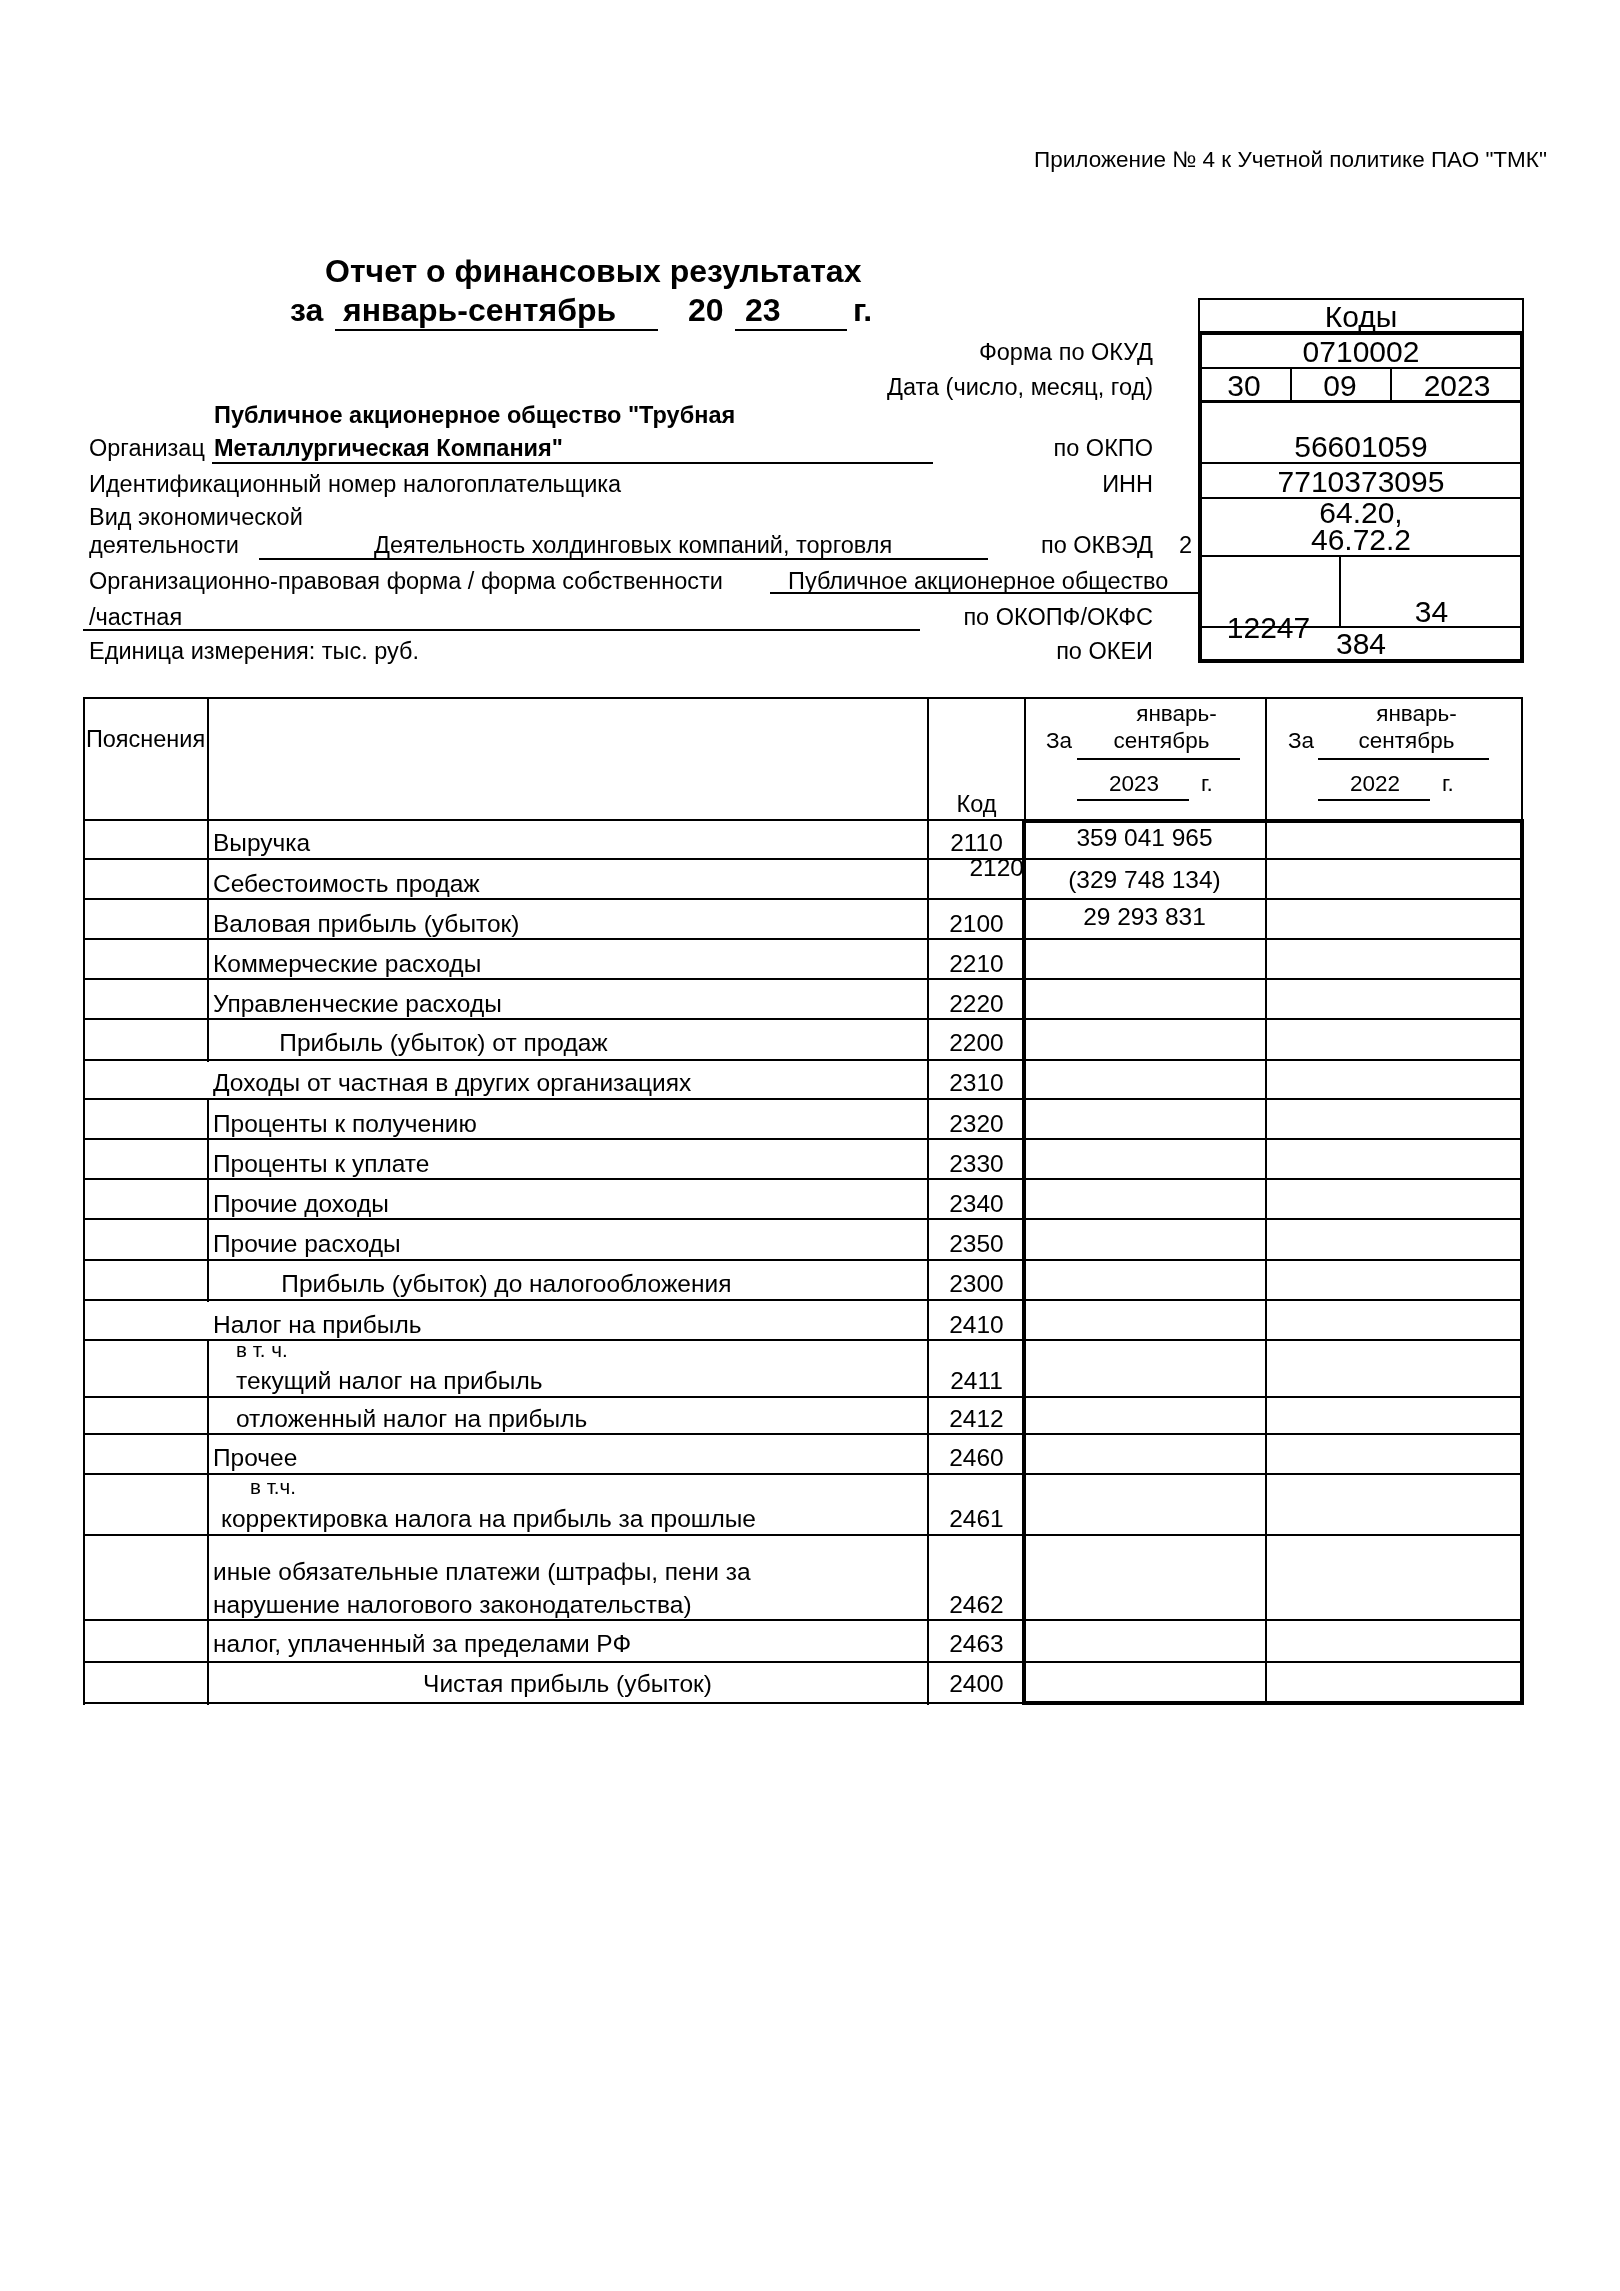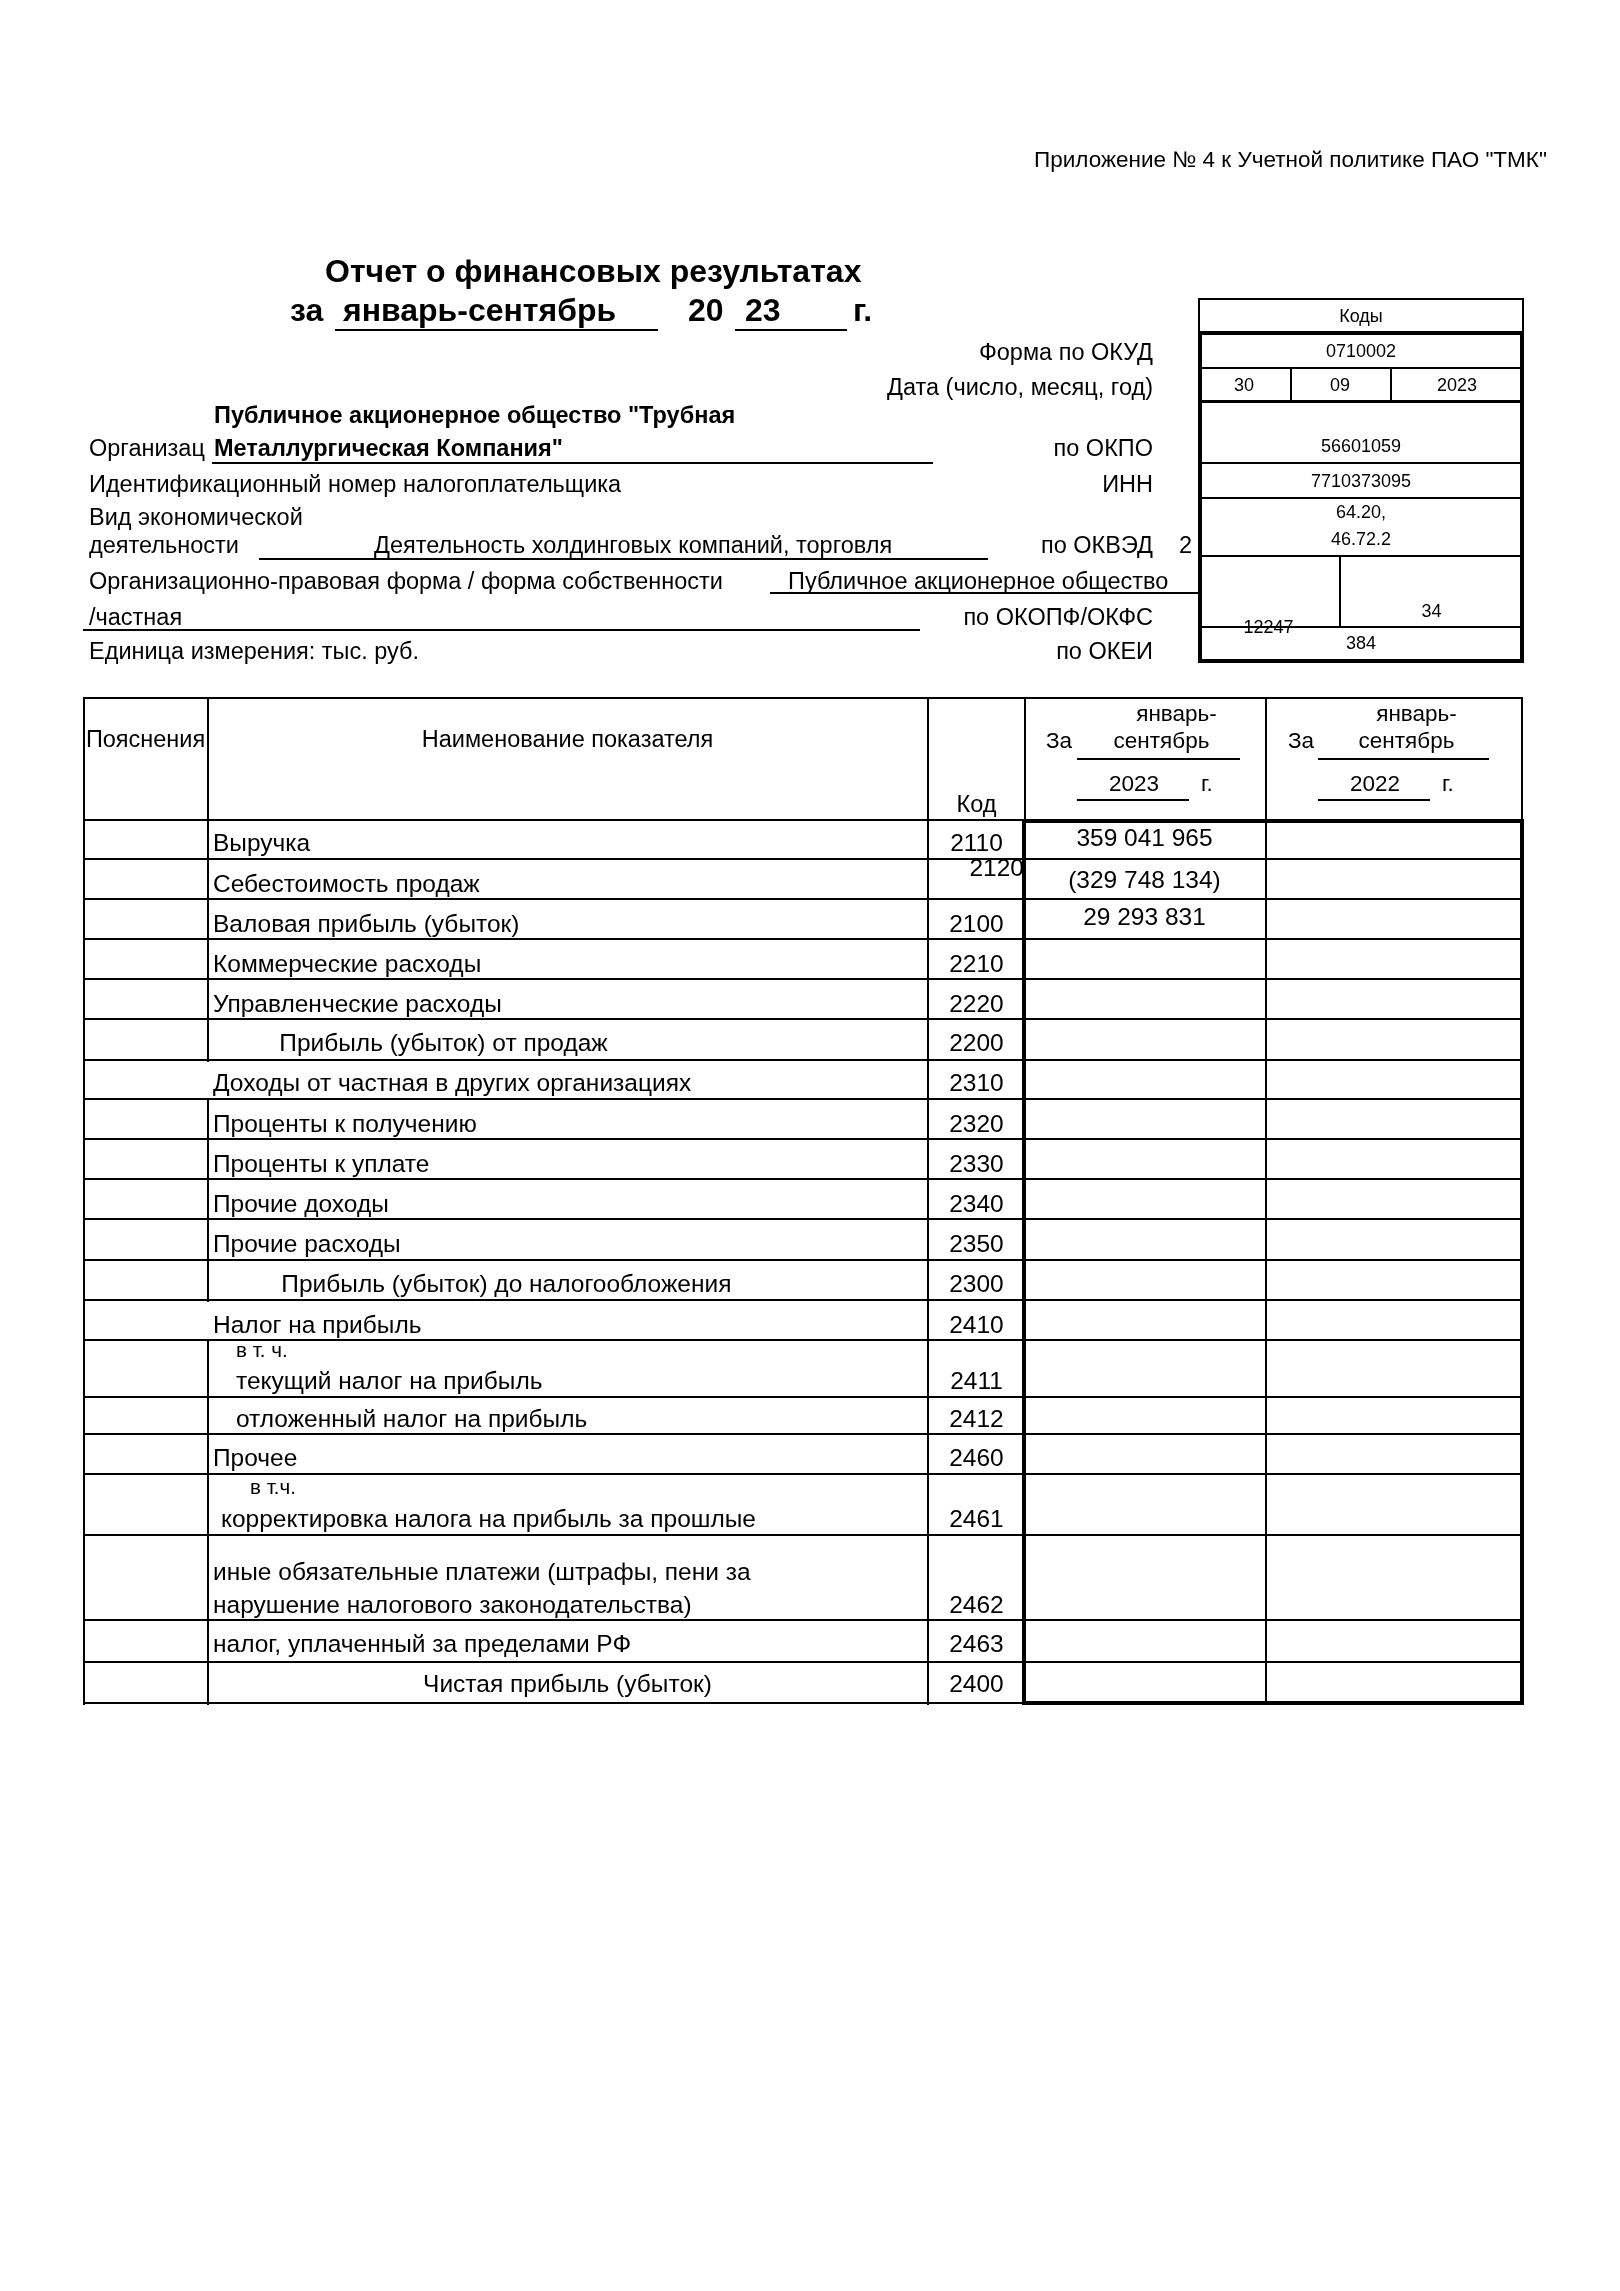--- a/index.html
+++ b/index.html
@@ -8,21 +8,21 @@
   .abs { position: absolute; white-space: nowrap; }
   .t24 { font-size: 23.5px; }
   .t23 { font-size: 22.5px; }
   .r { text-align: right; }
   .c { text-align: center; }
   .bold { font-weight: bold; }
   .uline { position: absolute; border-bottom: 2px solid #000; height: 0; }
 
   
   .codes { position: absolute; left: 1198px; top: 298px; width: 326px; }
-  .codes .cell { position: absolute; box-sizing: border-box; font-size: 18px;
+  .codes .cell { position: absolute; box-sizing: border-box; font-size: 30px;
                  text-align: center; }
 
   
   .tbl { position: absolute; left: 83px; top: 697px; width: 1441px; height: 1008px; }
   .hline { position: absolute; height: 0; border-top: 2.9px solid #000; }
   .vline { position: absolute; width: 0; border-left: 2px solid #000; }
   .cellt { position: absolute; font-size: 24.5px; white-space: nowrap; }
 </style>
 </head>
 <body>
@@ -101,21 +101,20 @@
   <div class="vline" style="left:844px; top:0; height:1008px;"></div>
   <div class="vline" style="left:941px; top:0; height:123px;"></div>
   <div class="vline" style="left:1182px; top:0; height:1008px;"></div>
   <div class="vline" style="left:1438px; top:0; height:123px; border-left-width:2.9px;"></div>
 
   <div style="position:absolute; left:939px; top:122px; width:502px; height:886px; border:4.9px solid #000; box-sizing:border-box;"></div>
 
   <div style="position:absolute; left:0; top:1005px; width:941px; height:0; border-top:2.9px solid #000;"></div>
 
   <div class="cellt" style="left:2.9px; top:29px; font-size:23.5px;">Пояснения</div>
-  <div class="cellt c" style="left:126px; width:717px; top:29px; font-size:23.5px;">Наименование показателя</div>
   <div class="cellt c" style="left:846px; width:95px; top:94px; font-size:23.5px;">Код</div>
 
   <div class="cellt c" style="left:1015px; width:157px; top:3.9px; font-size:22.5px;">январь-</div>
   <div class="cellt" style="left:963px; top:31px; font-size:22.5px;">За</div>
   <div class="cellt c" style="left:996px; width:165px; top:31px; font-size:22.5px;">сентябрь</div>
   <div class="uline" style="left:994px; top:61px; width:163px;"></div>
   <div class="cellt c" style="left:996px; width:110px; top:74px; font-size:22.5px;">2023</div>
   <div class="uline" style="left:994px; top:102px; width:112px;"></div>
   <div class="cellt" style="left:1118px; top:74px; font-size:22.5px;">г.</div>
 

